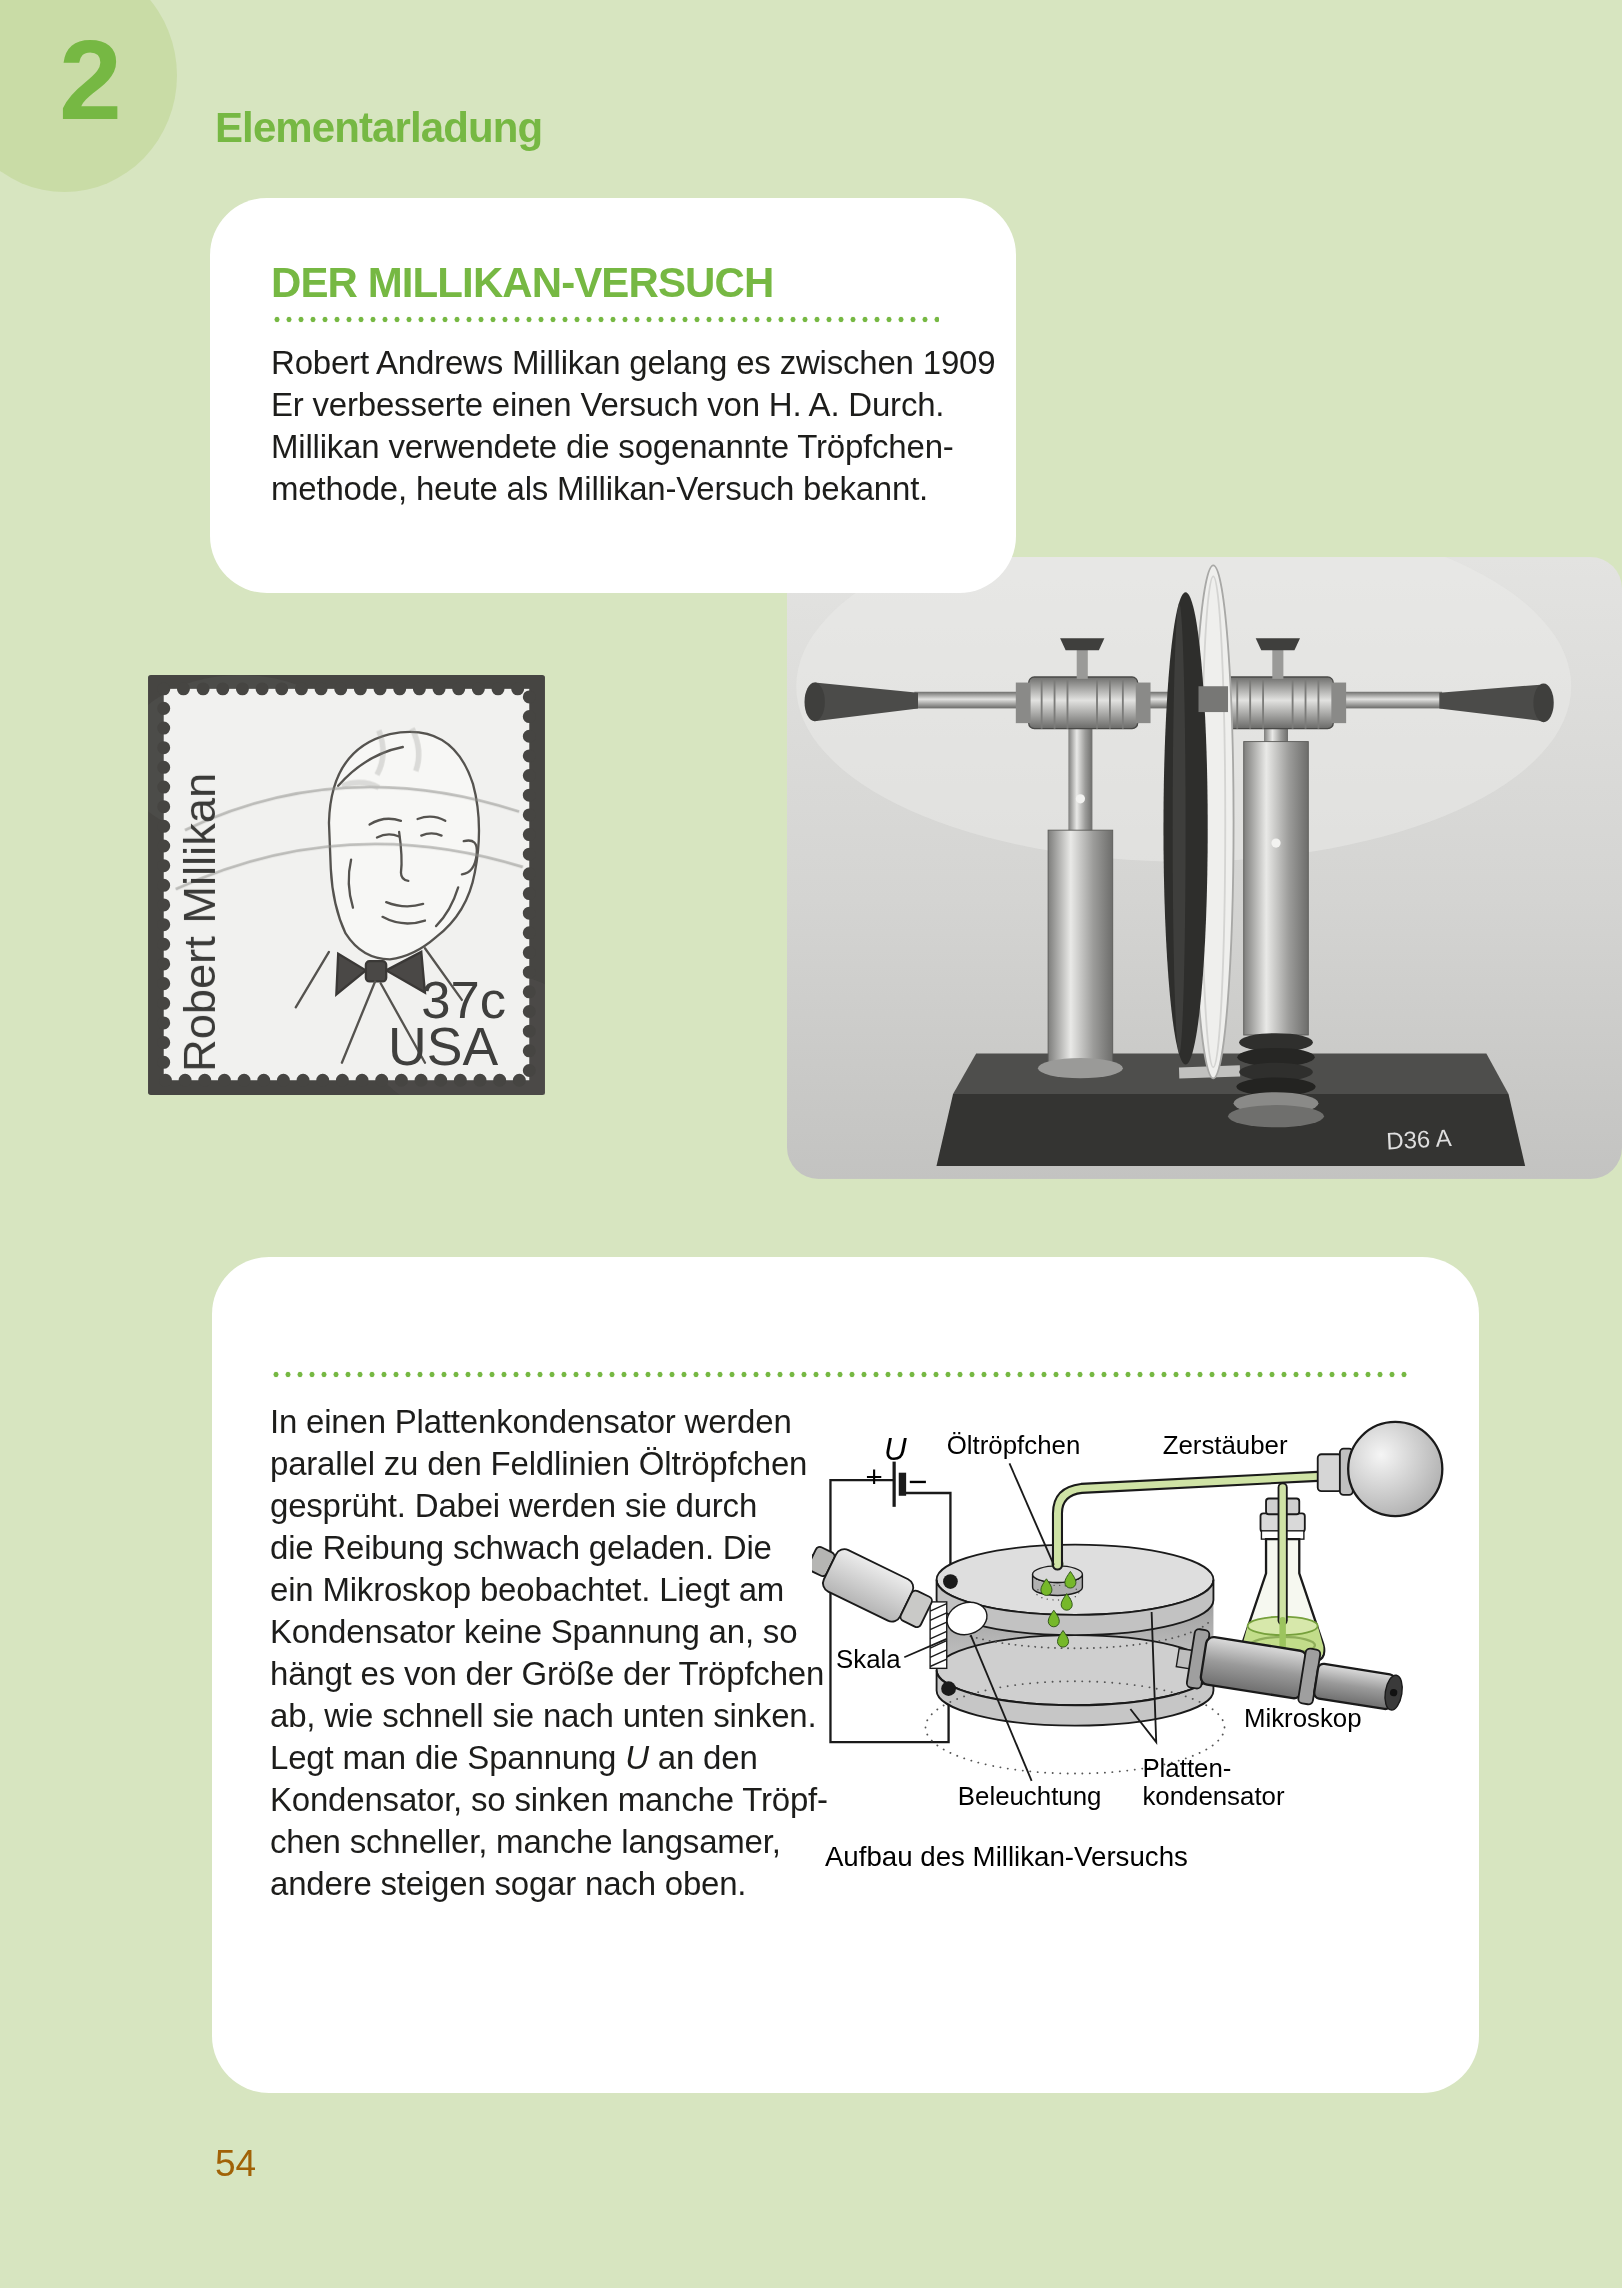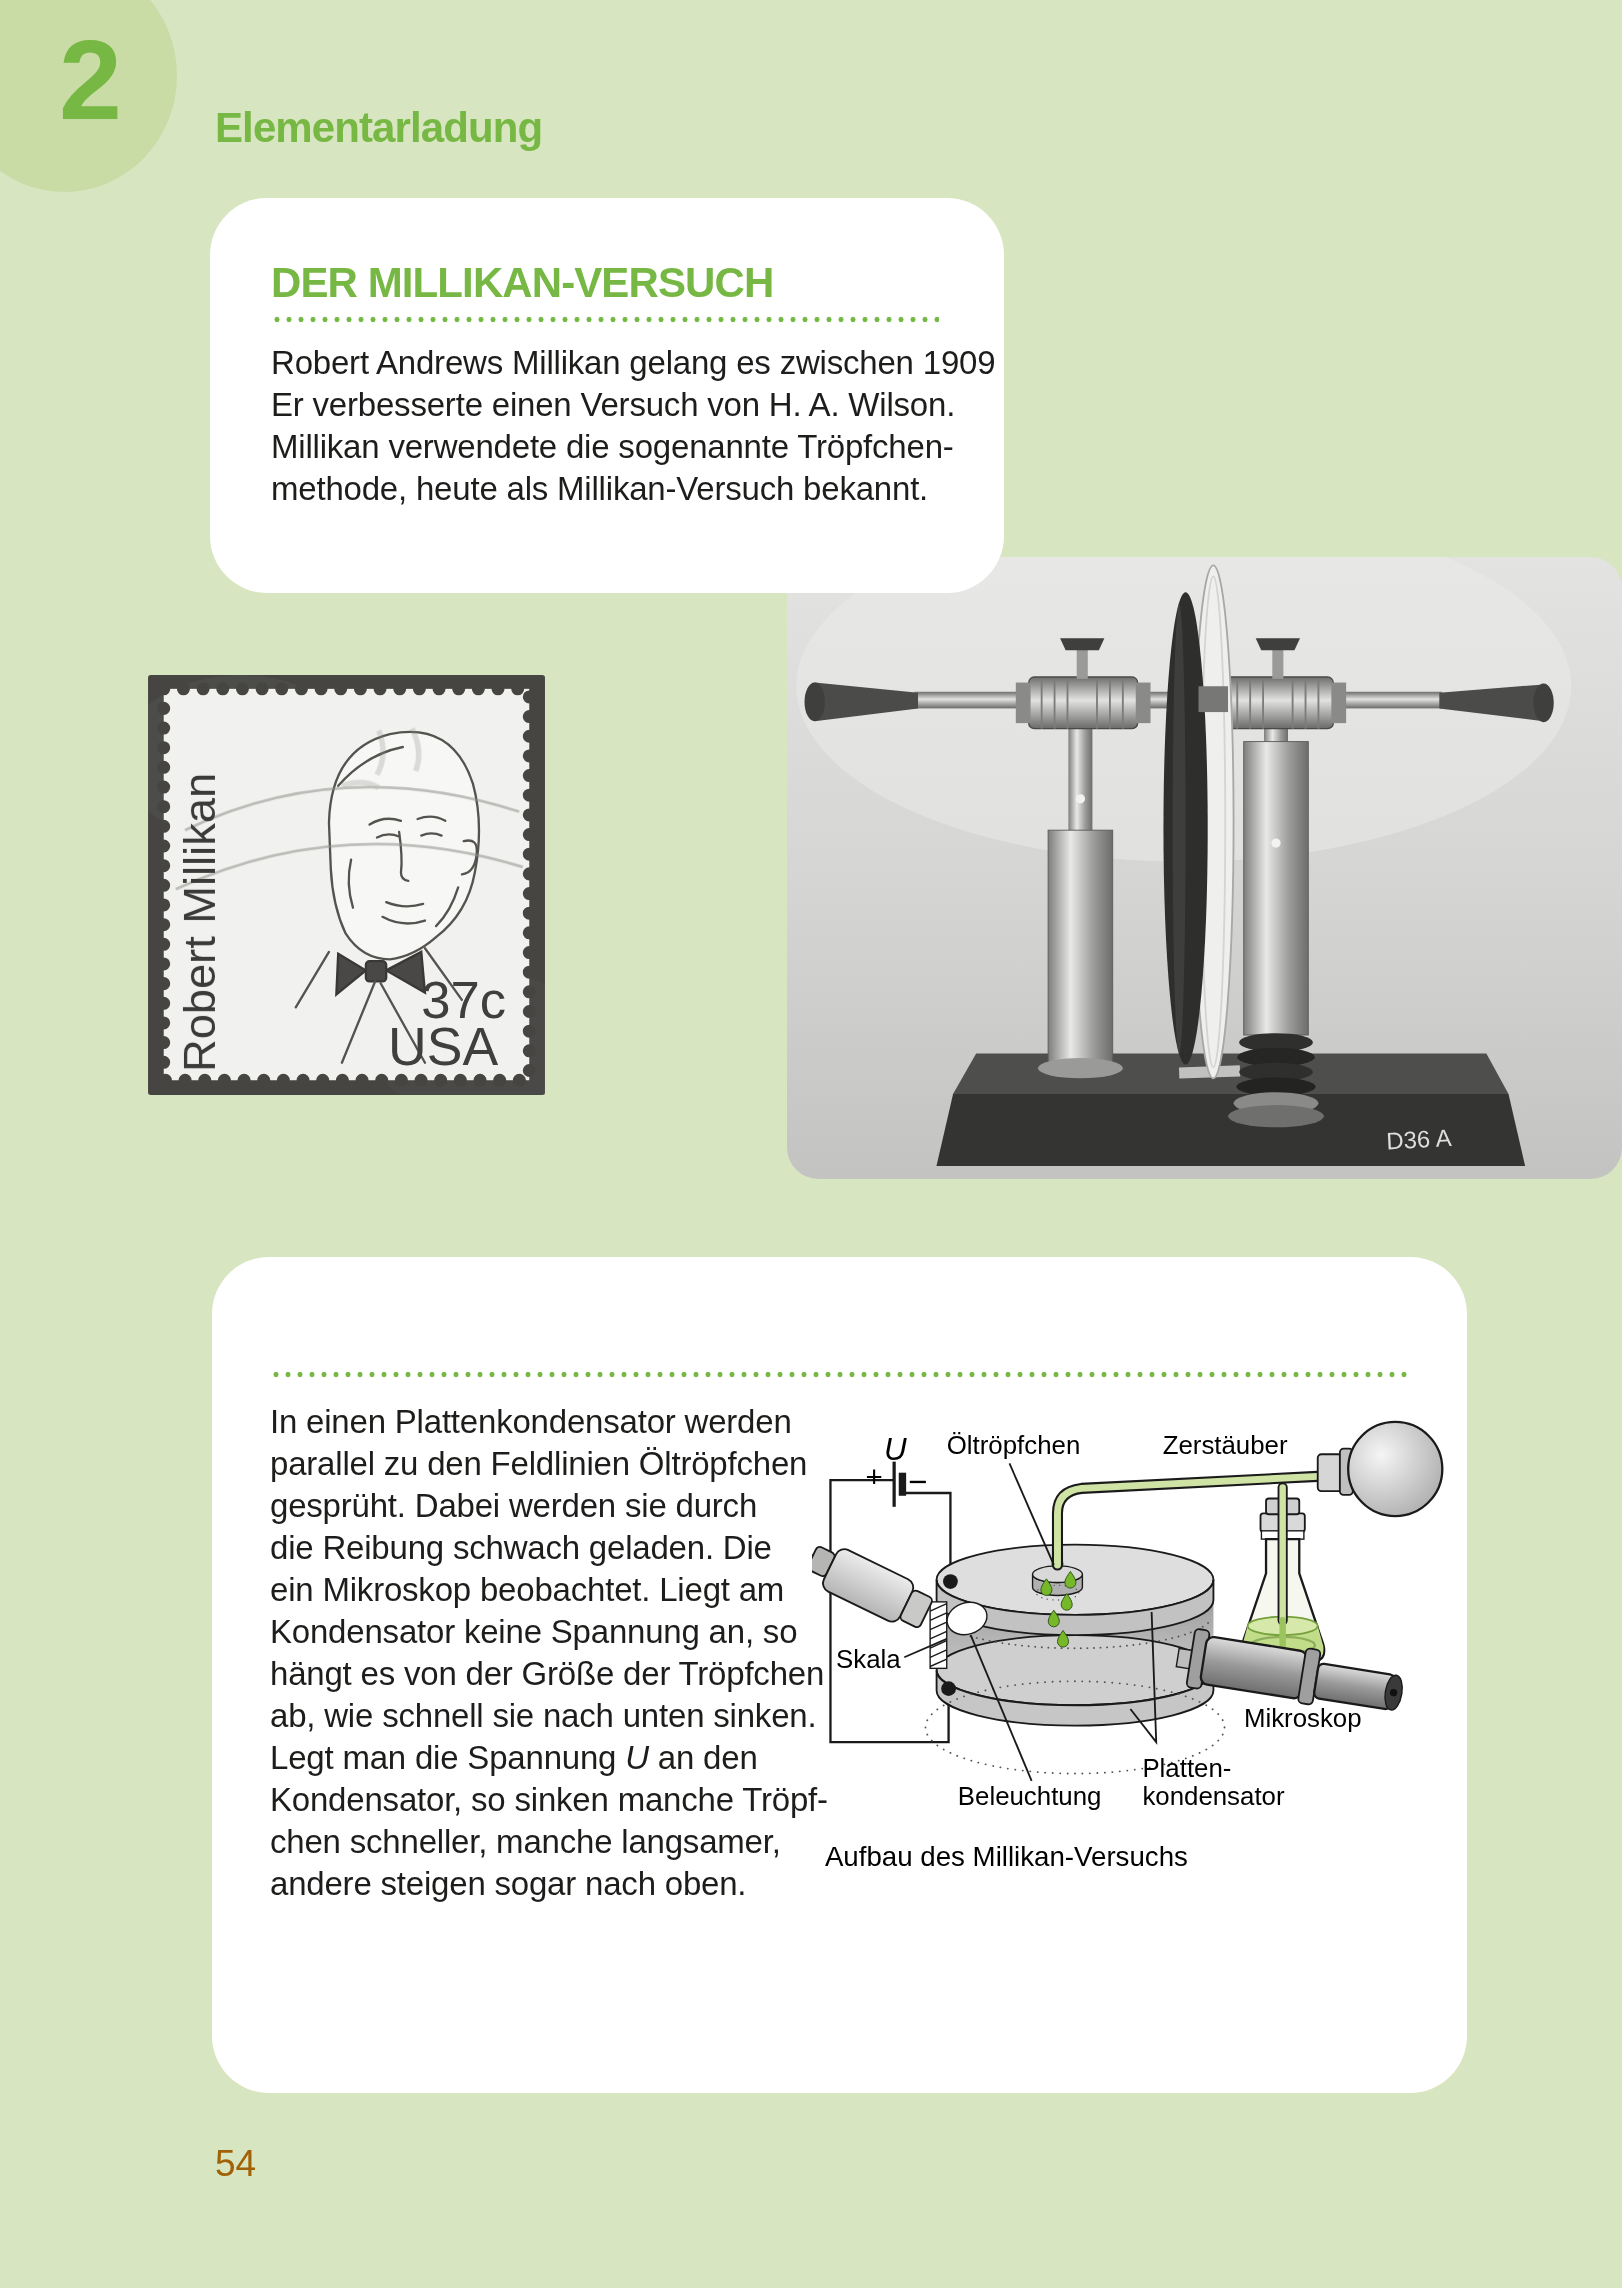--- a/index.html
+++ b/index.html
@@ -4,21 +4,21 @@
 <style>
   html,body{margin:0;padding:0;background:#d7e5c0;}
   .page{position:relative;width:1623px;height:2289px;background:#d7e5c0;
         font-family:"Liberation Sans",sans-serif;overflow:hidden;color:#1d1d1b;}
   .chapter-circle{position:absolute;left:-48px;top:-41px;width:225px;height:233px;
         border-radius:50%;background:#c9dca6;}
   .chapter-number{position:absolute;left:35px;top:20px;width:111px;text-align:center;
         font-size:113px;font-weight:bold;color:#76b843;line-height:120px;}
   .chapter-title{position:absolute;left:215px;top:104px;font-size:42px;font-weight:bold;
         color:#76b843;letter-spacing:-0.9px;}
-  .card{position:absolute;background:#ffffff;border-radius:57px;z-index:2;}
+  .card{position:absolute;background:#ffffff;border-radius:57px;z-index:2;padding-left:12px;}
   .card1{left:210px;top:198px;width:794px;height:395px;}
   .card2{left:212px;top:1257px;width:1255px;height:836px;}
   .card-title{position:absolute;font-size:42px;font-weight:bold;color:#76b843;
         letter-spacing:-0.9px;white-space:nowrap;}
   .card1 .card-title{left:61px;top:61px;}
   .card2 .card-title{left:58px;top:57px;}
   .dotted{position:absolute;height:6.5px;
         background-image:radial-gradient(circle,#76b843 2.3px,rgba(0,0,0,0) 2.8px);
         background-size:12px 6.5px;background-repeat:repeat-x;}
   .card1 .dotted{left:61px;top:118px;width:668px;}
@@ -150,21 +150,21 @@
         <text x="650" y="642" font-size="26" fill="#dedede" transform="rotate(-3 650 642)">D36 A</text>
       </g>
     </svg>
   </div>
 
   <div class="card card1">
     <div class="card-title">DER MILLIKAN-VERSUCH</div>
     <div class="dotted"></div>
     <div class="bodytext">
       <div>Robert Andrews Millikan gelang es zwischen 1909</div>
-      <div>Er verbesserte einen Versuch von H. A. Wilson.</div>
+      <div>Er verbesserte einen Versuch von H. A. Durch.</div>
       <div>Millikan verwendete die sogenannte Tröpfchen-</div>
       <div>methode, heute als Millikan-Versuch bekannt.</div>
     </div>
   </div>
 
   <div class="stamp-wrap">
     <svg width="397" height="420" viewBox="0 0 430 455">
       <rect x="0" y="0" width="430" height="455" rx="3" fill="#464542"></rect>
       <ellipse cx="100" cy="90" rx="130" ry="90" fill="#5a5956" opacity="0.35"></ellipse>
       <ellipse cx="360" cy="400" rx="120" ry="80" fill="#5a5956" opacity="0.25"></ellipse>

